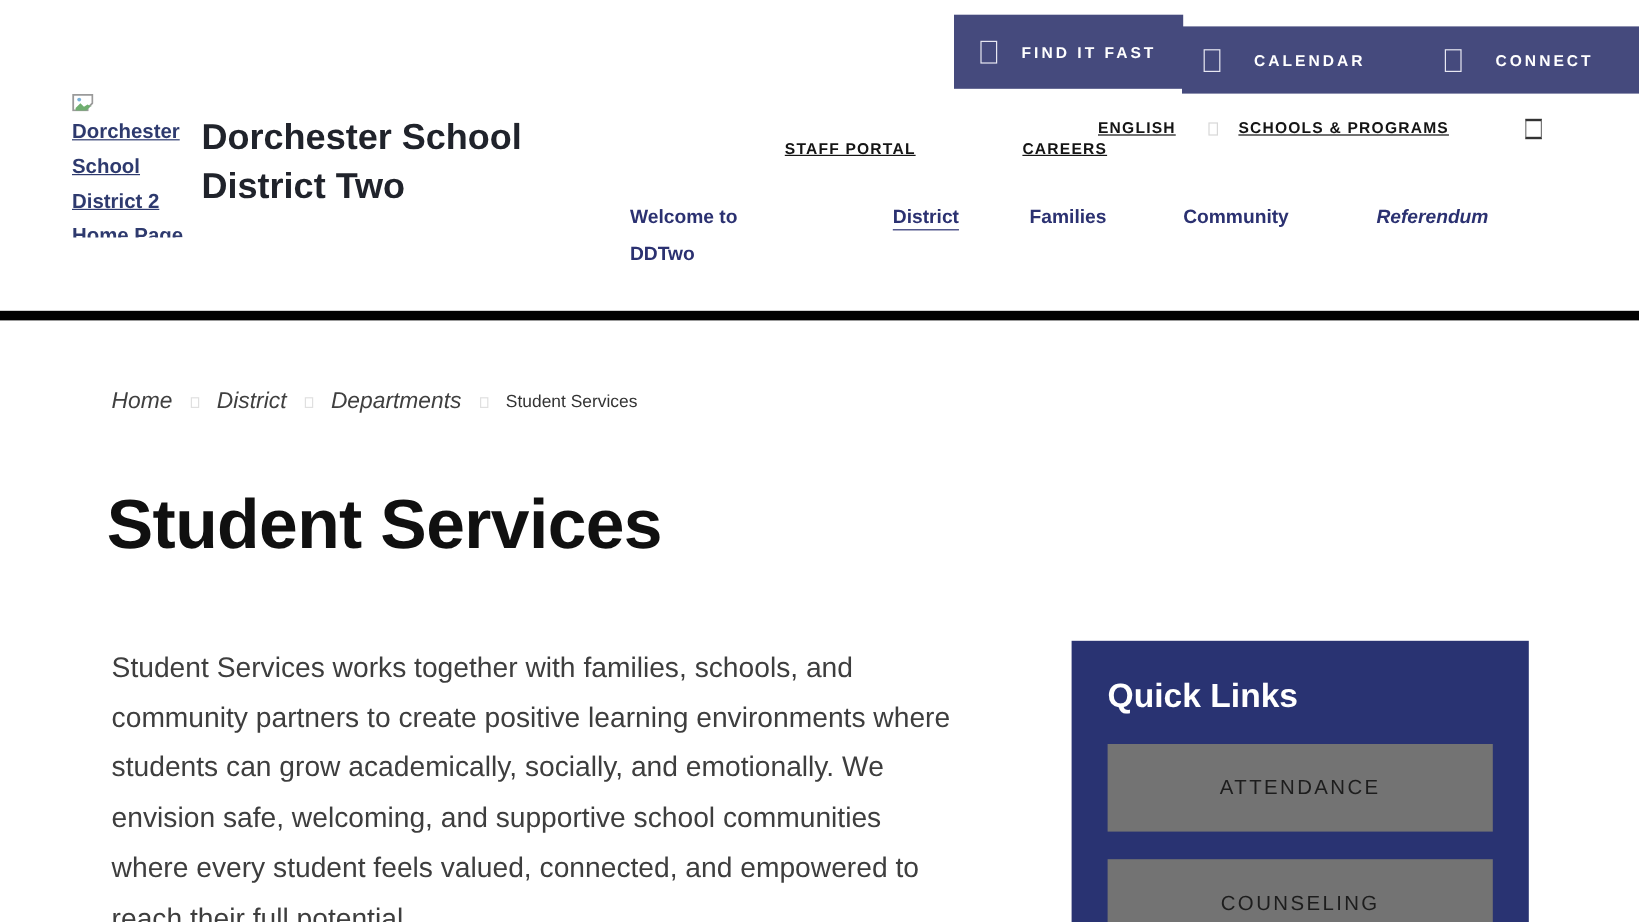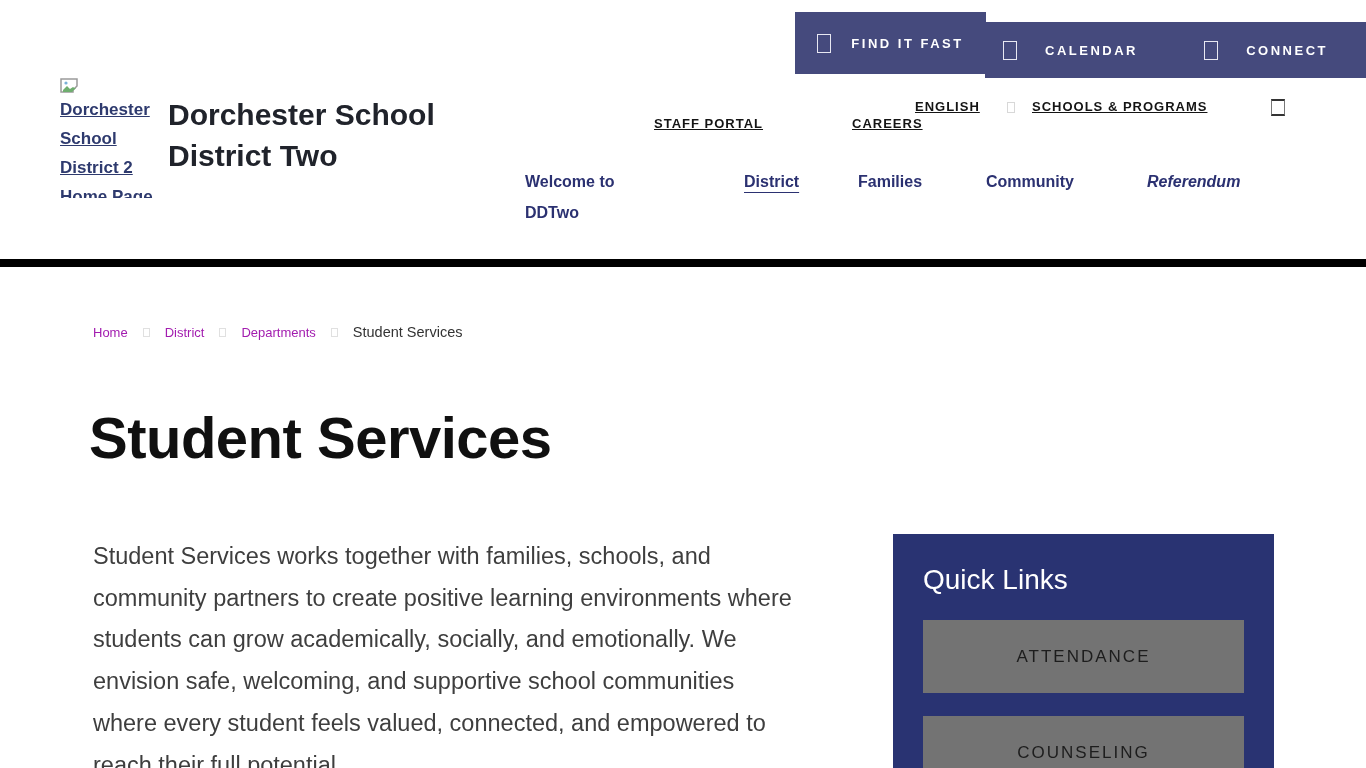--- a/index.html
+++ b/index.html
@@ -80,41 +80,41 @@
   .main-nav-link.active { text-decoration:underline; text-underline-offset:5px; }
 
   .black-bar { position:absolute; left:0; top:247px; width:1366px; height:8px; background:#000; }
 
   
   .breadcrumb {
     position:absolute; left:93px; top:312px;
     display:flex; align-items:center; gap:15px;
     font-size:14.5px; color:#6b6b6b;
   }
-  .crumb { background:none; border:none; cursor:pointer; color:#a21caf; font-size:13px; font-family:"Liberation Sans", sans-serif; }
+  .crumb { background:none; border:none; cursor:pointer; color:#404040; font-size:19px; font-family:"Liberation Sans", sans-serif;font-style:italic; }
   .crumb-sep { display:inline-block; width:7px; height:9px; border:1px solid #e0e0e0; }
   .crumb-current { color:#333; }
 
   
   .page-title {
     position:absolute; left:89px; top:392px;
     font-size:58px; font-weight:bold; color:#101010; letter-spacing:-0.5px;
   }
   .intro {
     position:absolute; left:93px; top:524px; width:708px;
     font-size:23.5px; line-height:41.7px; color:#3e3e3e;
   }
 
   
   .quick-links {
     position:absolute; left:893px; top:522px; width:381px; height:420px;
     background:#293372; padding:30px;
   }
   .quick-links-title {
-    color:#fff; font-size:28px; font-weight:normal; margin-bottom:24px;
+    color:#fff; font-size:28px; font-weight:bold; margin-bottom:24px;
   }
   .ql-btn {
     display:flex; align-items:center; justify-content:center;
     width:321px; height:73px; background:#737373; border:none; cursor:pointer;
     font-family:"Liberation Sans", sans-serif;
     font-size:17px; letter-spacing:2px; color:#1d1d1d;
     margin-bottom:23px;
   }
 </style>
 </head>

